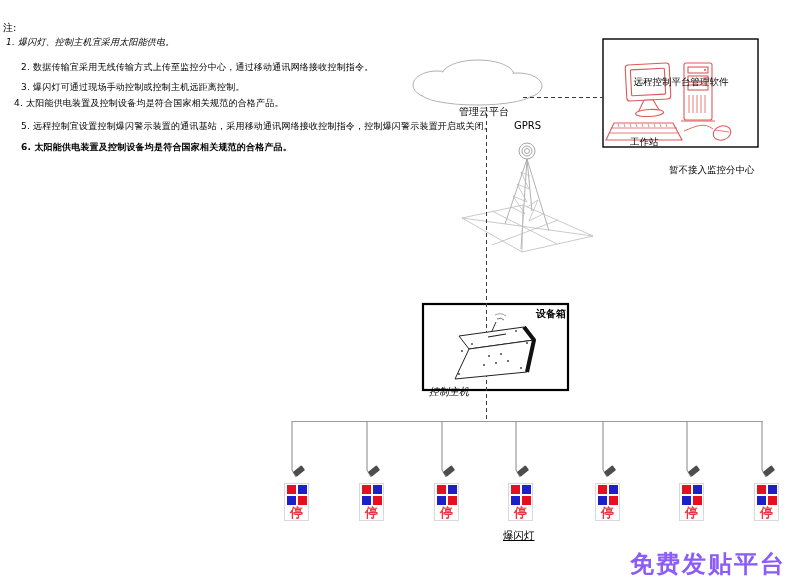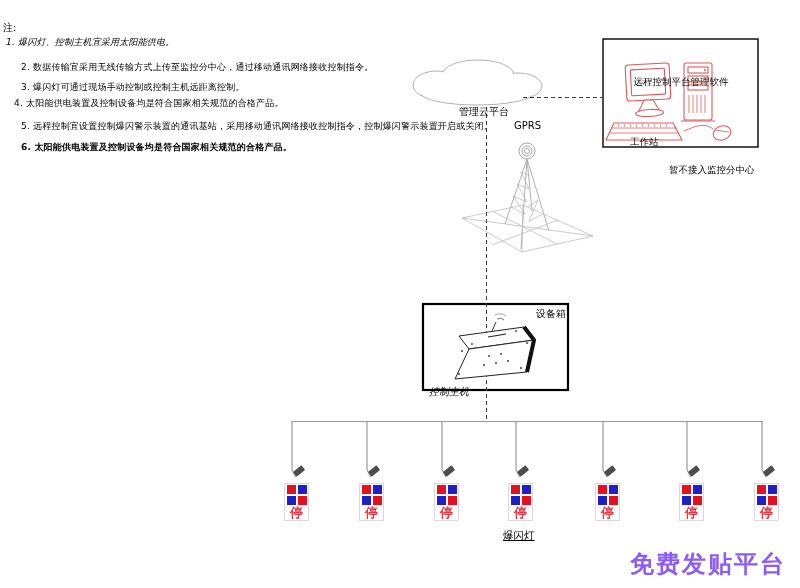--- a/index.html
+++ b/index.html
@@ -176,21 +176,21 @@
   <div class="lbl note" style="left:21px;top:121px;">5. 远程控制宜设置控制爆闪警示装置的通讯基站，采用移动通讯网络接收控制指令，控制爆闪警示装置开启或关闭。</div>
   <div class="lbl note" style="left:21px;top:142px;font-weight:bold;">6. 太阳能供电装置及控制设备均是符合国家相关规范的合格产品。</div>
 
   <div class="lbl mid center" style="left:484px;top:74px;">管理云平台</div>
   <div class="lbl" style="left:514px;top:120px;font-size:10px;text-align:right;">GPRS</div>
 
   <div class="lbl center" style="left:681px;top:45px;font-size:9.5px;">远程控制平台管理软件</div>
   <div class="lbl small" style="left:630px;top:137px;">工作站</div>
   <div class="lbl small" style="left:669px;top:137px;margin-top:28px;">暂不接入监控分中心</div>
 
-  <div class="lbl mid" style="left:536px;top:308px;">设备箱</div>
+  <div class="lbl mid" style="left:536px;top:308px;font-weight:bold;">设备箱</div>
   <div class="lbl mid" style="left:429px;top:386px;font-style:italic;">控制主机</div>
 
   <div class="light" style="left:284px;">
     <div class="panel">
       <div class="sq-grid">
         <span class="sq red"></span>
         <span class="sq blue"></span>
         <span class="sq blue"></span>
         <span class="sq red"></span>
       </div>

